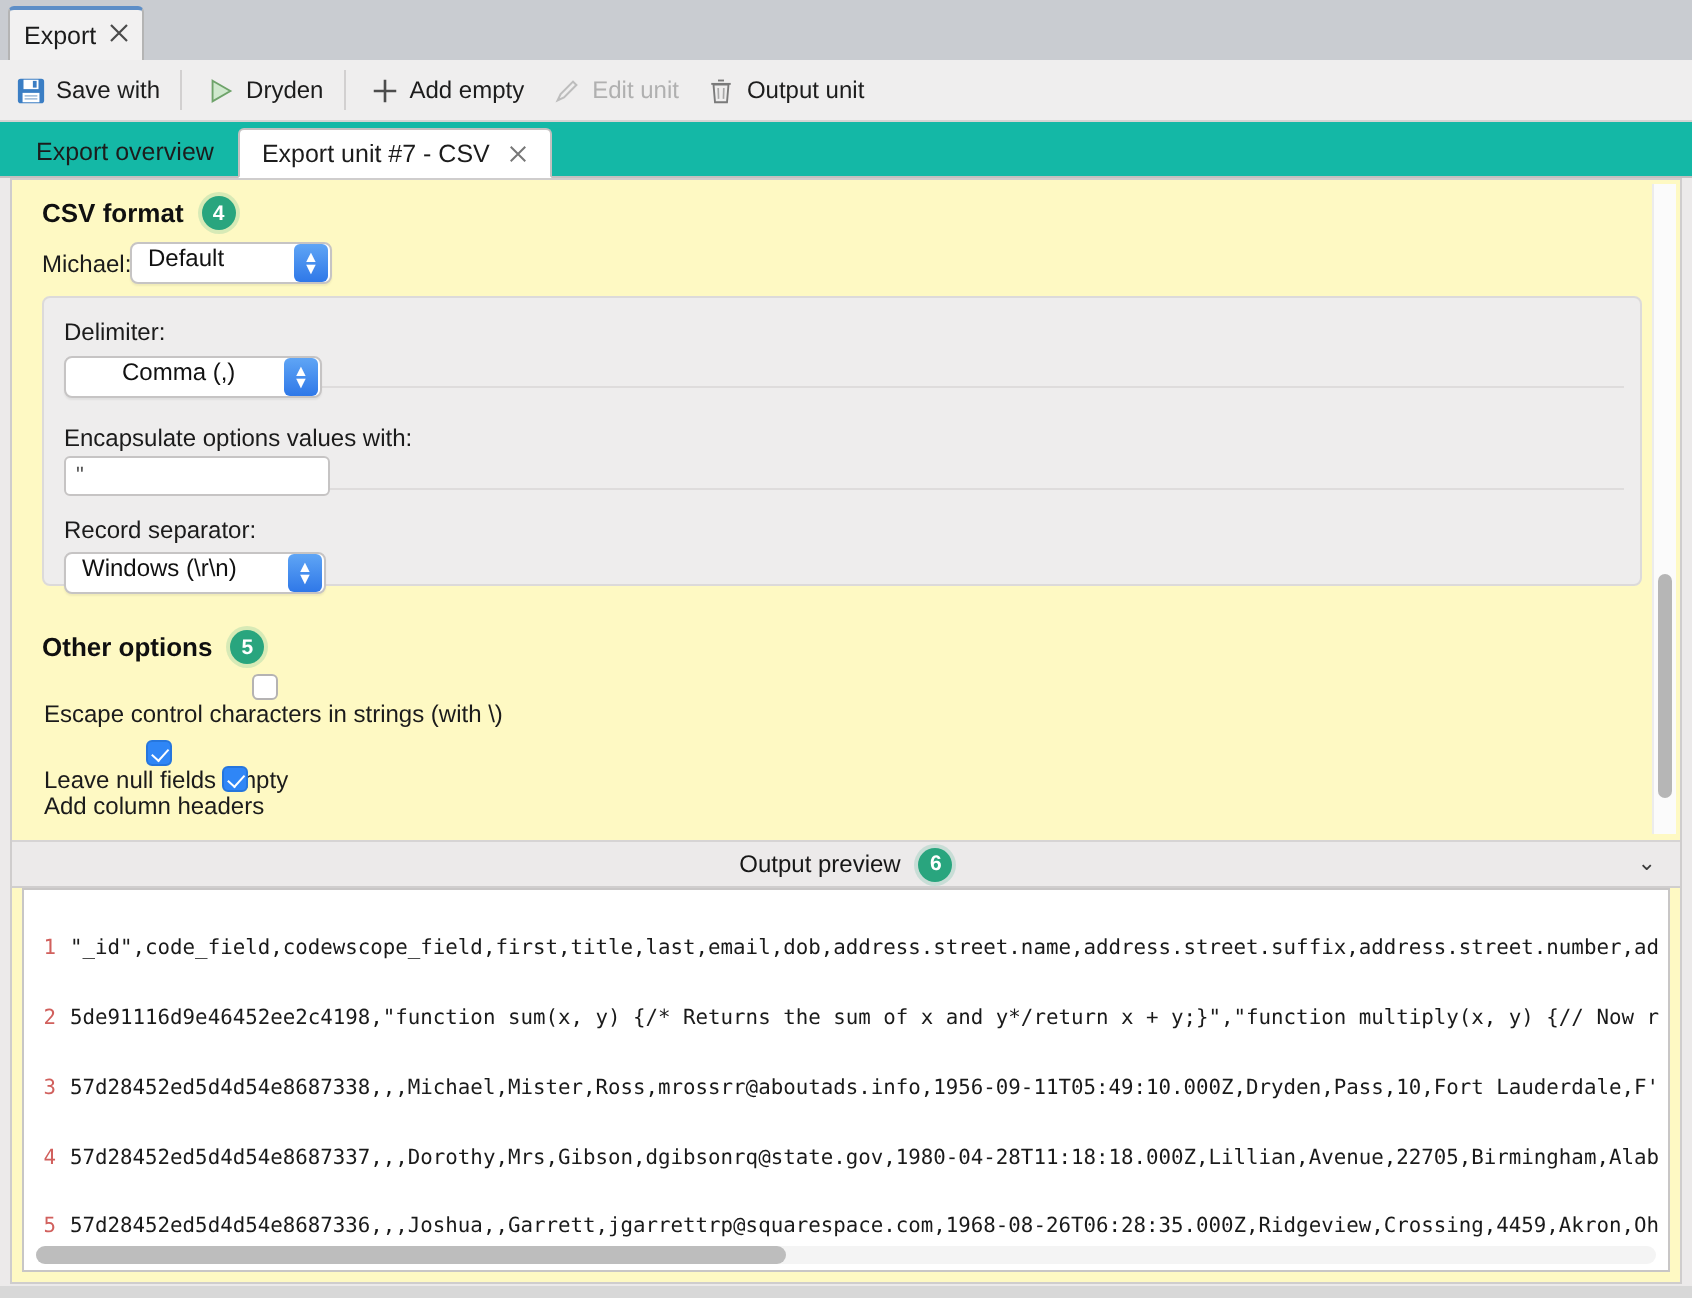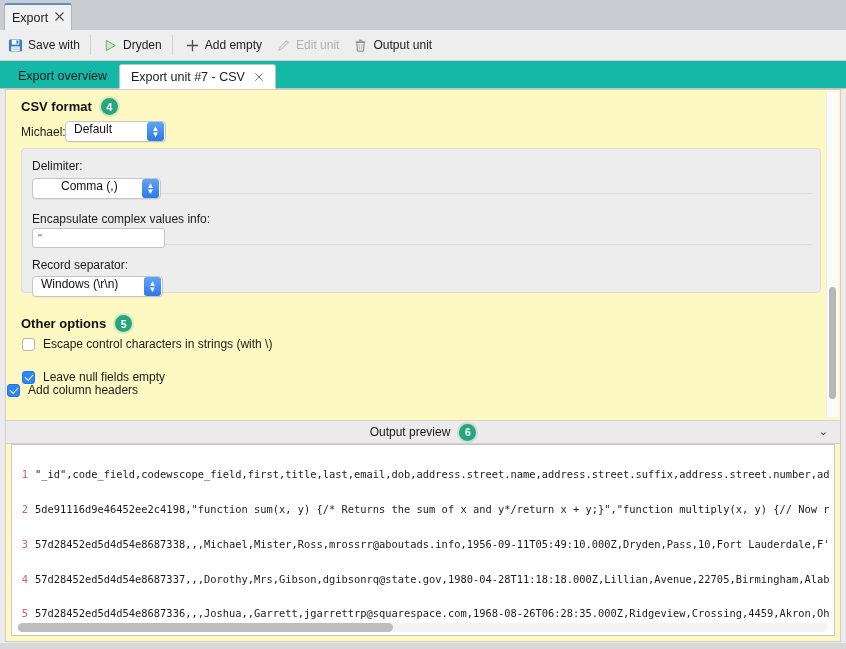--- a/index.html
+++ b/index.html
@@ -168,21 +168,21 @@
     border-radius: 3px;
     box-sizing: border-box;
     font-size: 11px;
     color: #555;
     display: flex; align-items: center;
     padding-left: 5px;
   }
   .chk-row {
     position: absolute;
     display: flex; align-items: center;
-    font-size: 12px; color: #1b1b1b;
+    font-size: 12px; color: #1b1b1b; flex-direction: column;
   }
   .chk {
     width: 13px; height: 13px;
     border-radius: 3px;
     border: 1px solid #b5b3b3;
     background: #ffffff;
     box-sizing: border-box;
     margin-right: 8px;
     display: inline-flex; align-items: center; justify-content: center;
   }
@@ -385,21 +385,21 @@
 
       <div class="lbl" style="left:26px; top:69px;">Delimiter:</div>
       <div class="popup" style="left:26px; top:88px; width:129px;padding-left:20px;">
         <span class="ptext">Comma (,)</span>
         <span class="arrows">
           <span>▲</span>
             <span>▼</span>
         </span>
       </div>
 
-      <div class="lbl" style="left:26px; top:122px;">Encapsulate complex values info:</div>
+      <div class="lbl" style="left:26px; top:122px;">Encapsulate options values with:</div>
       <div class="textfield" style="left:26px; top:138px; width:133px; height:20px;">
         <span>"</span>
       </div>
 
       <div class="lbl" style="left:26px; top:168px;">Record separator:</div>
       <div class="popup" style="left:26px; top:186px; width:131px;">
         <span class="ptext">Windows (\r\n)</span>
         <span class="arrows">
           <span>▲</span>
             <span>▼</span>
@@ -412,21 +412,21 @@
       </div>
 
       <div class="chk-row" style="left:16px; top:247px;">
         <span class="chk"></span>
         <span>Escape control characters in strings (with \)</span>
       </div>
       <div class="chk-row" style="left:16px; top:280px;">
         <span class="chk on"></span>
         <span>Leave null fields empty</span>
       </div>
-      <div class="chk-row" style="left:1px; top:293px;">
+      <div class="chk-row" style="left:16px; top:293px;align-items:flex-end;">
         <span class="chk on"></span>
         <span>Add column headers</span>
       </div>
 
       <div class="vscroll">
         <div class="vthumb"></div>
       </div>
     </div>
 
     <div class="preview-header">

